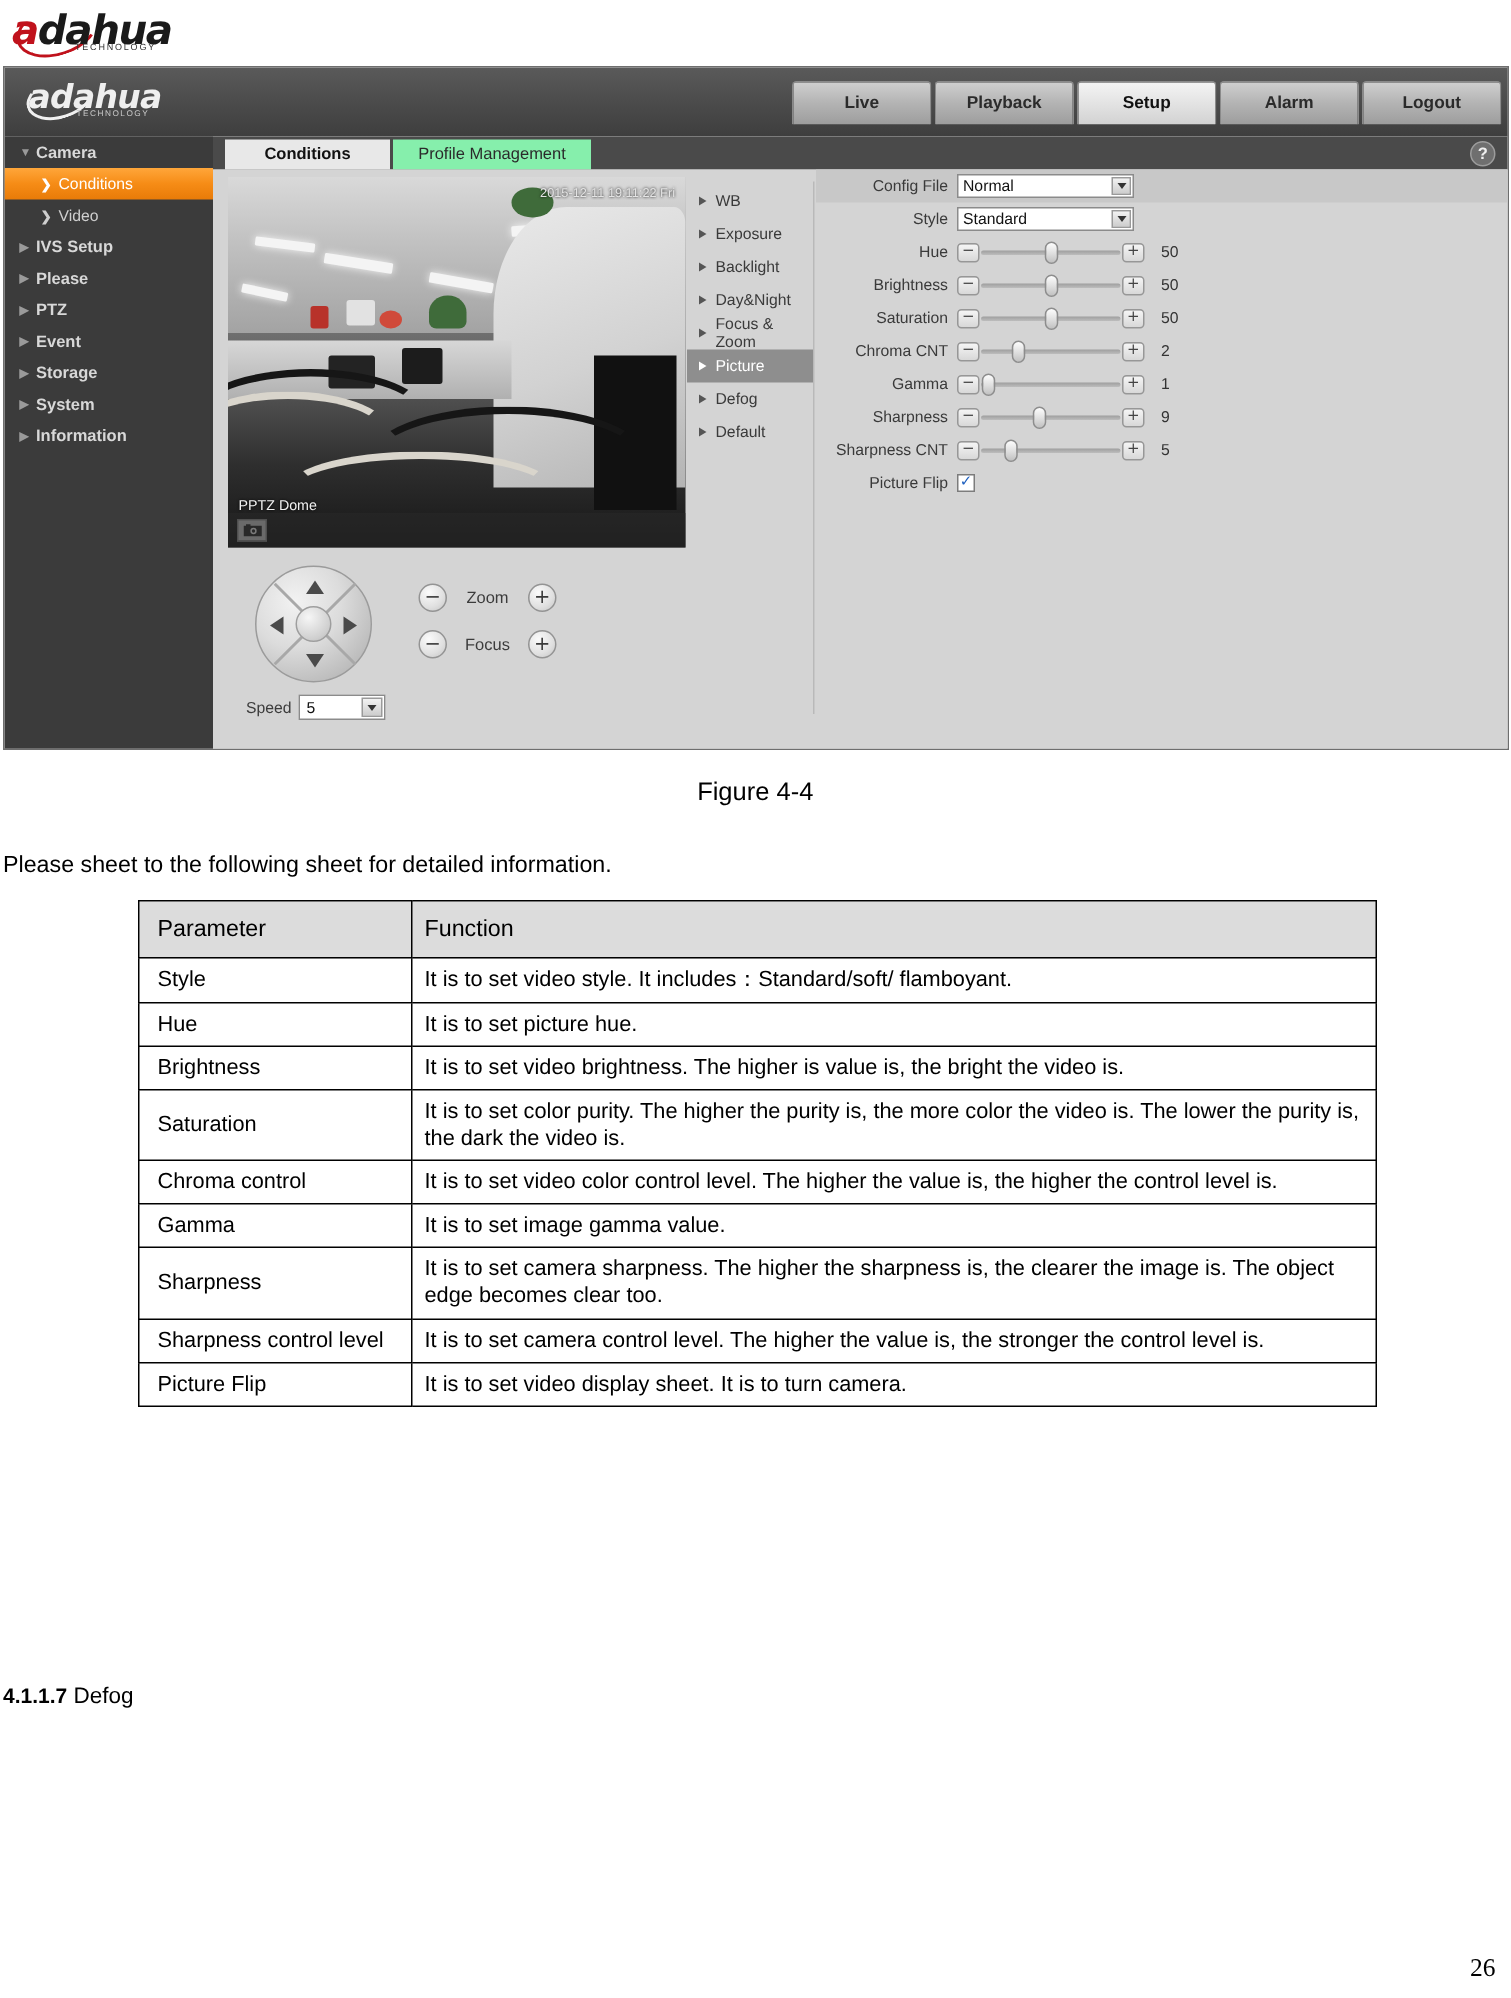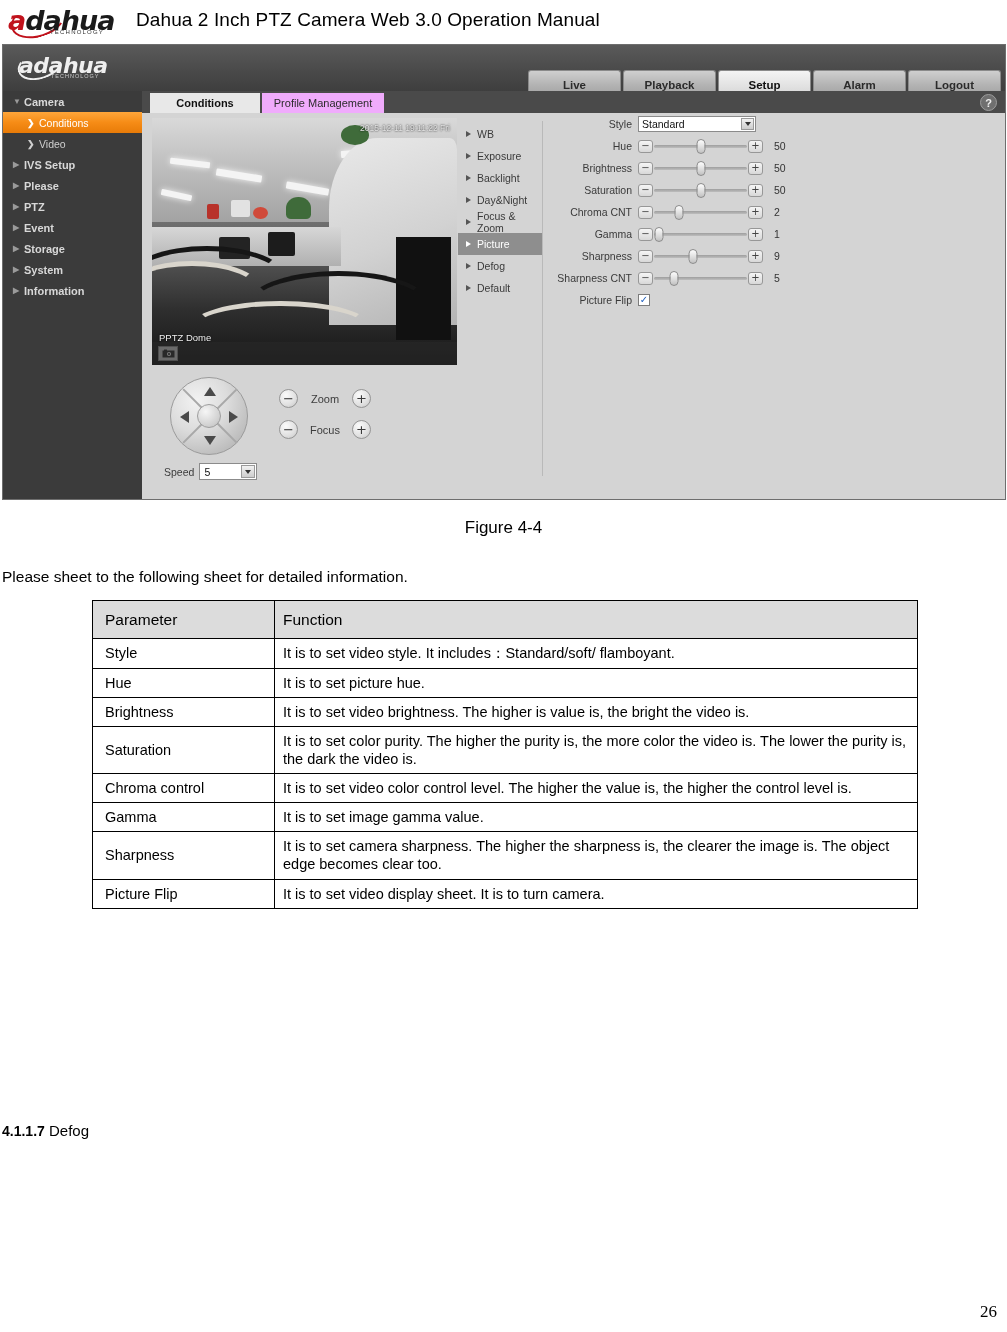--- a/index.html
+++ b/index.html
@@ -84,21 +84,20 @@
   .topnav { position: absolute; right: 6px; top: 9px; display: flex; gap: 2px; }
   .topnav .navbtn {
     width: 93px; height: 29px;
     display: flex; align-items: center; justify-content: center;
     font-size: 11.5px; font-weight: bold; color: #2b2b2b;
     background: linear-gradient(180deg, #cfcfcf 0%, #b4b4b4 48%, #9d9d9d 100%);
     border: 1px solid #8a8a8a;
     border-radius: 3px 3px 0 0;
     border-bottom: none;
     cursor: pointer;
-    margin-top: 16px;
   }
   .topnav .navbtn.active {
     background: linear-gradient(180deg, #f4f4f4 0%, #e3e3e3 50%, #d2d2d2 100%);
     color: #111;
   }
 
   
   .sidebar {
     position: absolute; left: 0; top: 46px; width: 139px; height: 410px;
     background: #3b3b3b;
@@ -134,22 +133,22 @@
   .tab {
     position: absolute; top: 2px; height: 20px;
     display: flex; align-items: center; justify-content: center;
     font-size: 11px; cursor: pointer;
   }
   .tab.active {
     left: 8px; width: 110px;
     background: #e8e8e8; color: #111; font-weight: bold;
   }
   .tab.inactive {
-    left: 120px; width: 122px;
-    background: #f0abfc; color: #2b2b2b;
+    left: 120px; width: 132px;
+    background: #86efac; color: #2b2b2b;
   }
   .help-icon {
     position: absolute; right: 10px; top: 3px;
     width: 17px; height: 17px; border-radius: 50%;
     background: #6f6f6f; border: 1px solid #9c9c9c;
     color: #efefef; font-size: 11px; font-weight: bold;
     display: flex; align-items: center; justify-content: center;
     cursor: pointer;
   }
 
@@ -380,21 +379,20 @@
 </style>
 </head>
 <body>
 
 <div class="page-header">
   <div class="logo-dahua">
     <div class="logo-arc"></div>
     <div class="swoosh"><span class="a-mark">a</span><span>dahua</span></div>
     <div class="tech">TECHNOLOGY</div>
   </div>
-  <div class="manual-title">Dahua 2 Inch PTZ Camera Web 3.0 Operation Manual</div>
 </div>
 
 <div class="shot">
 
   <div class="shot-topbar">
     <div class="shot-logo">
       <div class="arc"></div>
       <div class="swoosh">a<span>dahua</span></div>
       <div class="tech">TECHNOLOGY</div>
     </div>
@@ -559,20 +557,29 @@
           <span>Defog</span>
         </div>
         <div class="cond-item">
           <span class="tri"></span>
           <span>Default</span>
         </div>
       </div>
 
       <div class="form">
 
+        <div class="frow highlight">
+          <span class="flabel">Config File</span>
+          <div class="fselect">
+            <span class="val">Normal</span>
+            <span class="arrowbox">
+                <span class="tri-down"></span>
+              </span>
+          </div>
+        </div>
 
         <div class="frow">
           <span class="flabel">Style</span>
           <div class="fselect">
             <span class="val">Standard</span>
             <span class="arrowbox">
                 <span class="tri-down"></span>
               </span>
           </div>
         </div>
@@ -704,20 +711,24 @@
     </tr>
     <tr>
       <td class="c-param">Gamma</td>
       <td>It is to set image gamma value.</td>
     </tr>
     <tr>
       <td class="c-param">Sharpness</td>
       <td>It is to set camera sharpness. The higher the sharpness is, the clearer the image is. The object edge becomes clear too.</td>
     </tr>
     <tr>
+      <td class="c-param">Sharpness control level</td>
+      <td>It is to set camera control level. The higher the value is, the stronger the control level is.</td>
+    </tr>
+    <tr>
       <td class="c-param">Picture Flip</td>
       <td>It is to set video display sheet. It is to turn camera.</td>
     </tr>
   </tbody>
 </table>
 
 <div class="sect-head">
   <b>4.1.1.7</b>
   <span>Defog</span>
 </div>

